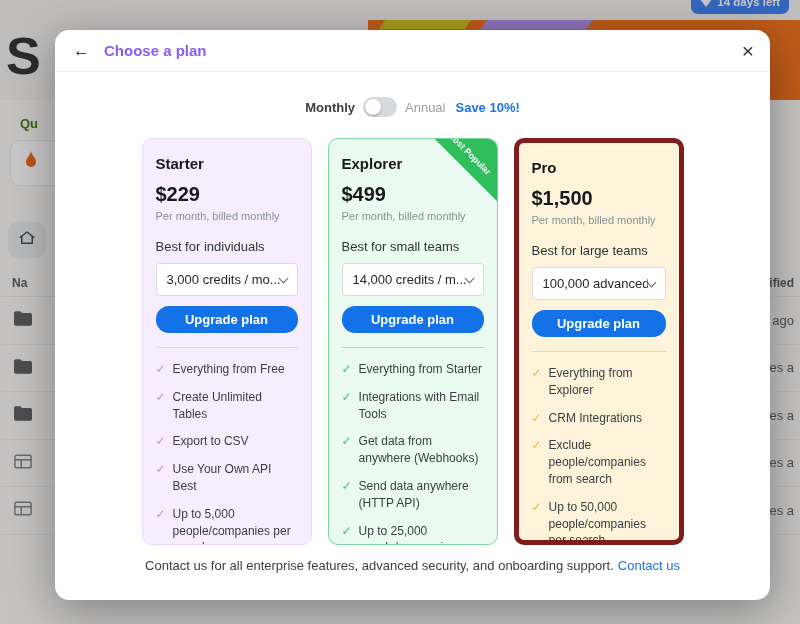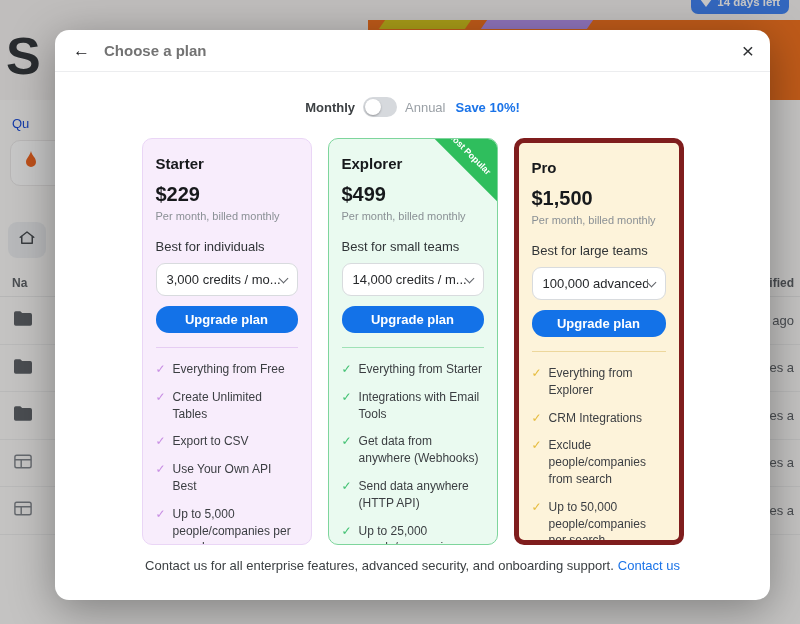--- a/index.html
+++ b/index.html
@@ -11,61 +11,61 @@
   .bg-topband { position:absolute; top:0; left:0; right:0; height:20px; background:#f6f4f2; }
   .trial-badge { position:absolute; top:-10px; right:11px; height:24px; background:#4285f4;
     border-radius:7px; color:#fff; font-size:11.5px; font-weight:600; display:flex; align-items:center;
     gap:5px; padding:0 9px; }
   .bg-banner { position:absolute; top:20px; left:0; width:800px; height:80px; background:#f6f4f2; overflow:hidden; }
   .banner-orange { position:absolute; left:368px; top:0; right:0; bottom:0; background:#f47421; }
   .banner-shape { position:absolute; top:0; height:9px; }
   .shape-olive { left:14px; width:86px; background:#d7c71f; transform:skewX(-35deg); }
   .shape-purple { left:116px; width:106px; background:#b794ef; transform:skewX(-35deg); }
   .bg-logo { position:absolute; left:6px; top:26px; font-size:52px; font-weight:900; color:#35393d; letter-spacing:-3px; }
-  .bg-quick-label { position:absolute; left:12px; top:116px; font-size:13px; font-weight:400; color:#1d4ed8; }
+  .bg-quick-label { position:absolute; left:20px; top:116px; font-size:13px; font-weight:700; color:#4d7c0f; }
   .bg-quick-card { position:absolute; left:10px; top:140px; width:78px; height:46px; background:#fff;
     border:1px solid #eceaea; border-radius:10px; display:flex; align-items:center; padding-left:12px; }
   .bg-home-btn { position:absolute; left:8px; top:222px; width:38px; height:36px; border-radius:9px;
     background:#eceef0; display:flex; align-items:center; justify-content:center; }
   .bg-table-header { position:absolute; top:270px; left:0; right:0; height:27px; border-bottom:1px solid #e9e9e9;
     display:flex; justify-content:space-between; align-items:center; padding:0 6px 0 12px;
     font-size:12px; font-weight:700; color:#5f6368; }
   .bg-rows { position:absolute; top:297px; left:0; right:0; }
   .bg-row { height:47.5px; border-bottom:1px solid #ededed; display:flex; align-items:center;
     justify-content:space-between; padding:0 6px 0 14px; font-size:13px; color:#5f6368; }
 
   .dim-overlay { position:absolute; inset:0; background:rgba(0,0,0,0.22); z-index:5; }
 
   
   .modal { position:absolute; left:55px; top:30px; width:715px; height:570px; background:#fff;
     border-radius:14px; box-shadow:0 10px 45px rgba(0,0,0,0.35); z-index:10; overflow:hidden; }
   .modal-header { height:42px; display:flex; align-items:center; padding:0 16px; border-bottom:1px solid #ecedef; }
   .back-btn { font-size:17px; color:#202124; background:none; border:none; cursor:pointer; padding:0 2px; }
-  .modal-title { font-size:15px; font-weight:700; color:#737373; margin-left:12px; }
+  .modal-title { font-size:15px; font-weight:700; color:#8b5cf6; margin-left:12px; }
   .close-btn { margin-left:auto; font-size:21px; line-height:1; color:#2f3134; background:none; border:none; cursor:pointer; }
 
   .billing-row { margin-top:25px; display:flex; justify-content:center; align-items:center; gap:8px; font-size:13px; }
   .lbl-monthly { color:#3c4043; font-weight:600; }
   .lbl-annual { color:#9aa0a6; }
   .switch { width:34px; height:20px; border-radius:10px; background:#d6d9dd; position:relative; border:none; cursor:pointer; }
   .switch .knob { position:absolute; left:2px; top:2px; width:16px; height:16px; border-radius:50%;
     background:#fff; box-shadow:0 1px 2px rgba(0,0,0,0.3); }
   .lbl-save { color:#1a73e8; font-weight:700; margin-left:2px; }
 
   .cards-row { display:flex; justify-content:center; gap:16px; margin-top:21px; }
   .plan-card { width:170px; height:407px; border-radius:10px; padding:14px 13px; position:relative; overflow:hidden; }
   .plan-starter  { background:#f8edfc; border:1px solid #ead6f6; }
   .plan-explorer { background:#eafaf0; border:1px solid #7ed59c; }
   .plan-pro      { background:#fdf3da; border:5px solid #7f1d1d; }
 
   .plan-name { font-size:15px; font-weight:700; color:#17191c; margin-top:2px; }
   .plan-price { font-size:20px; font-weight:700; color:#17191c; margin-top:11px; }
   .plan-billing { font-size:11px; color:#8a9095; margin-top:4px; }
   .plan-audience { font-size:13px; color:#303437; margin-top:17px; }
-  .credits-select { margin-top:9px; height:33px; background:#fff; border:1px solid #d8dbde; border-radius:9px;
+  .credits-select { margin-top:9px; height:33px; background:#fff; border:1px solid #d8dbde; border-radius:4px;
     width:100%; display:flex; align-items:center; padding:0 10px; font-size:13px; color:#26282b; cursor:pointer; }
   .credits-select .sel-text { white-space:nowrap; overflow:hidden; }
   .chevron-down { margin-left:auto; width:7px; height:7px; border-right:1.6px solid #5f6368;
     border-bottom:1.6px solid #5f6368; transform:rotate(45deg); flex:none; margin-top:-3px; }
   .cta-btn { margin-top:10px; width:100%; height:27px; background:#1372e8; color:#fff; border:none;
     border-radius:13px; font-size:13px; font-weight:700; font-family:inherit; cursor:pointer; }
   .plan-divider { height:1px; margin:14px 0 13px; }
   .plan-starter  .plan-divider { background:#e6cdf3; }
   .plan-explorer .plan-divider { background:#9fe2b6; }
   .plan-pro      .plan-divider { background:#edd79c; }

